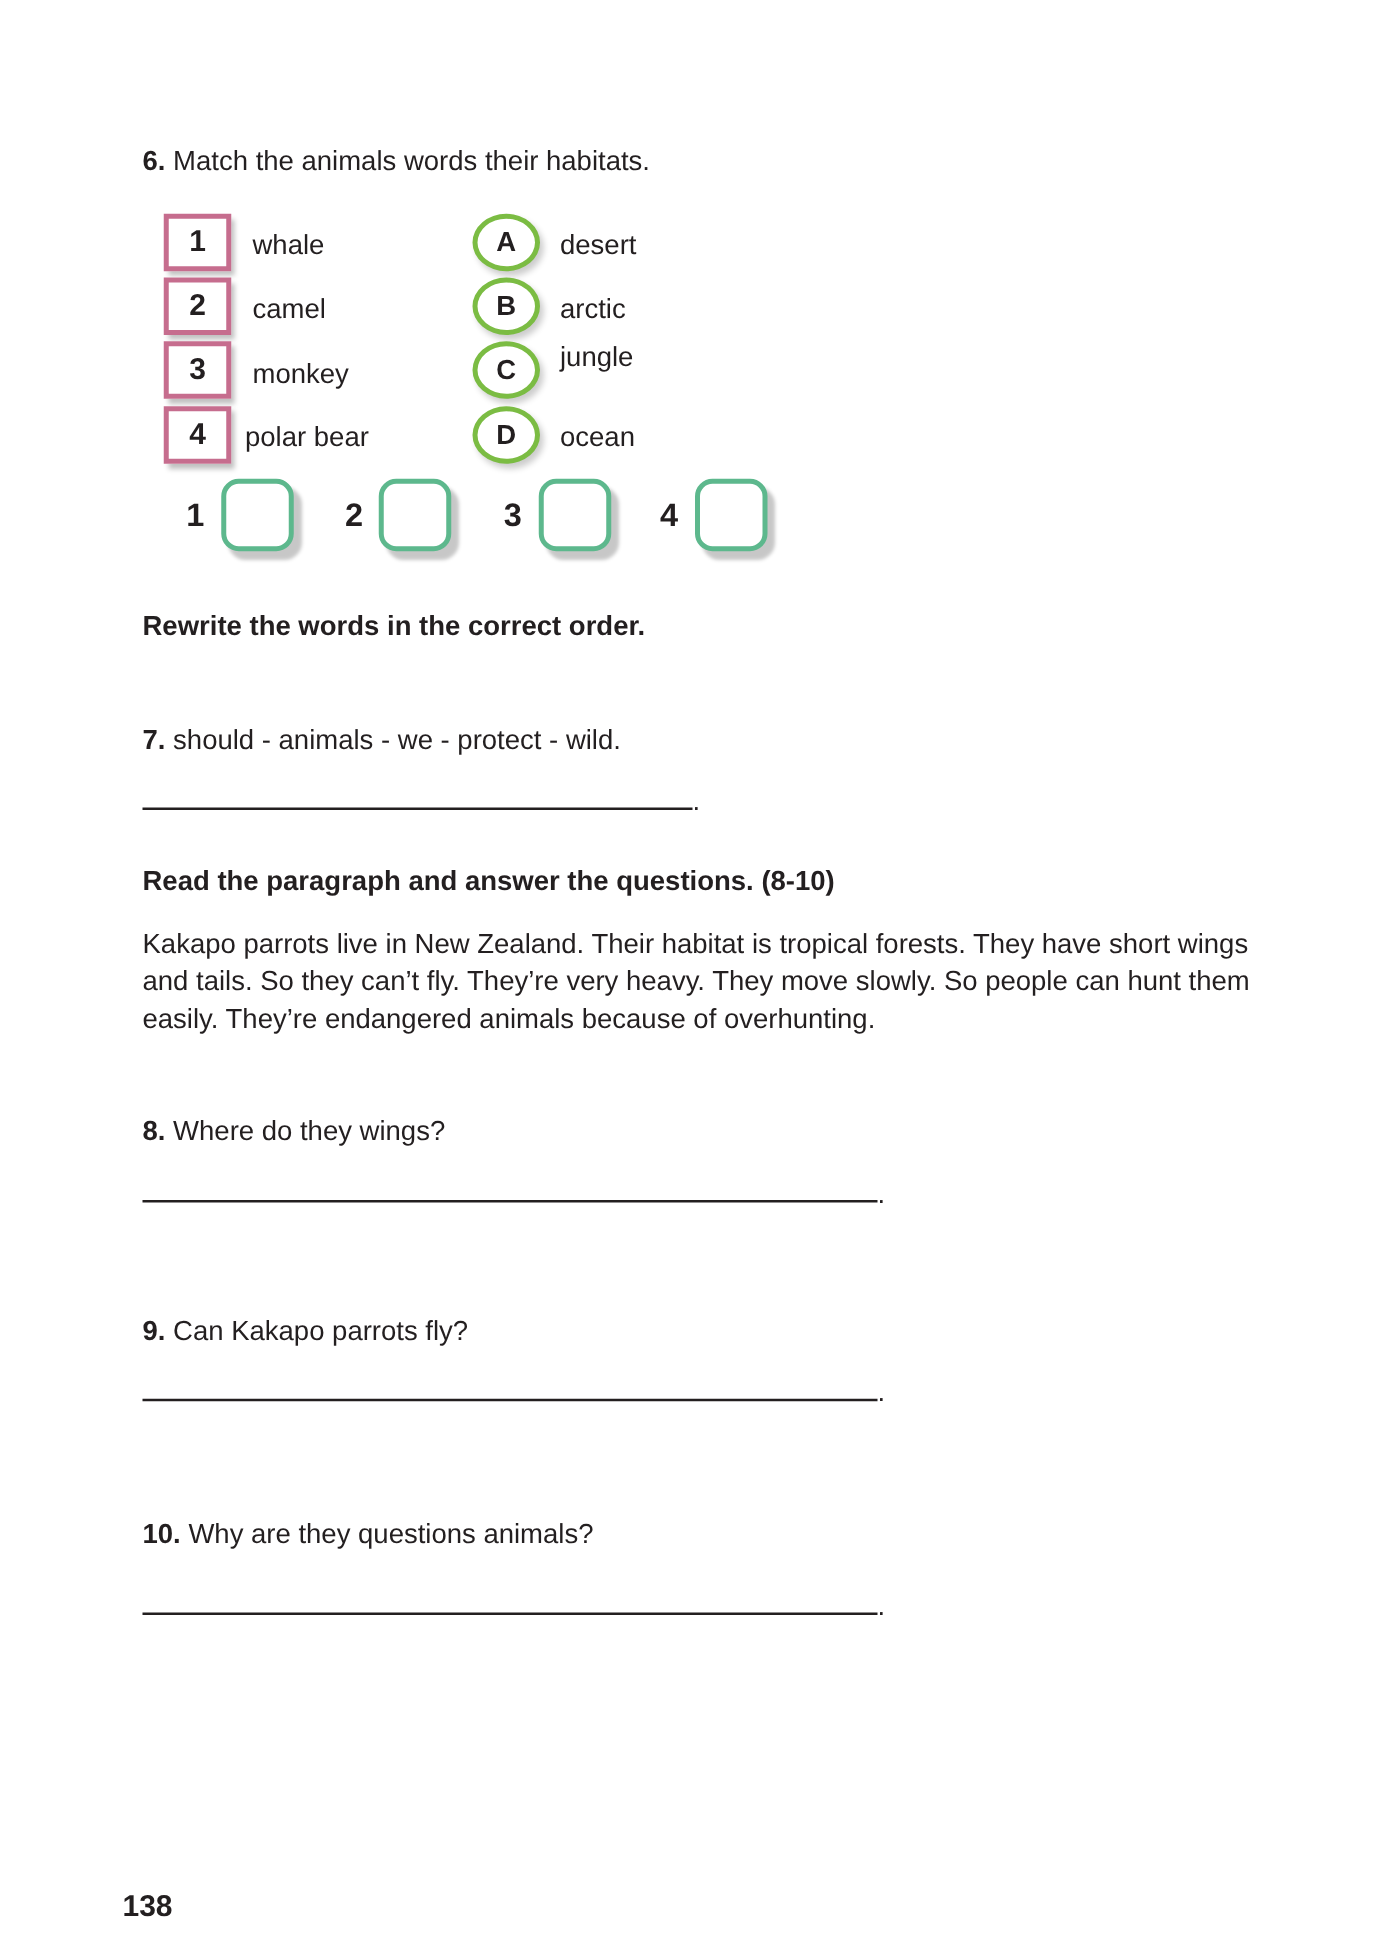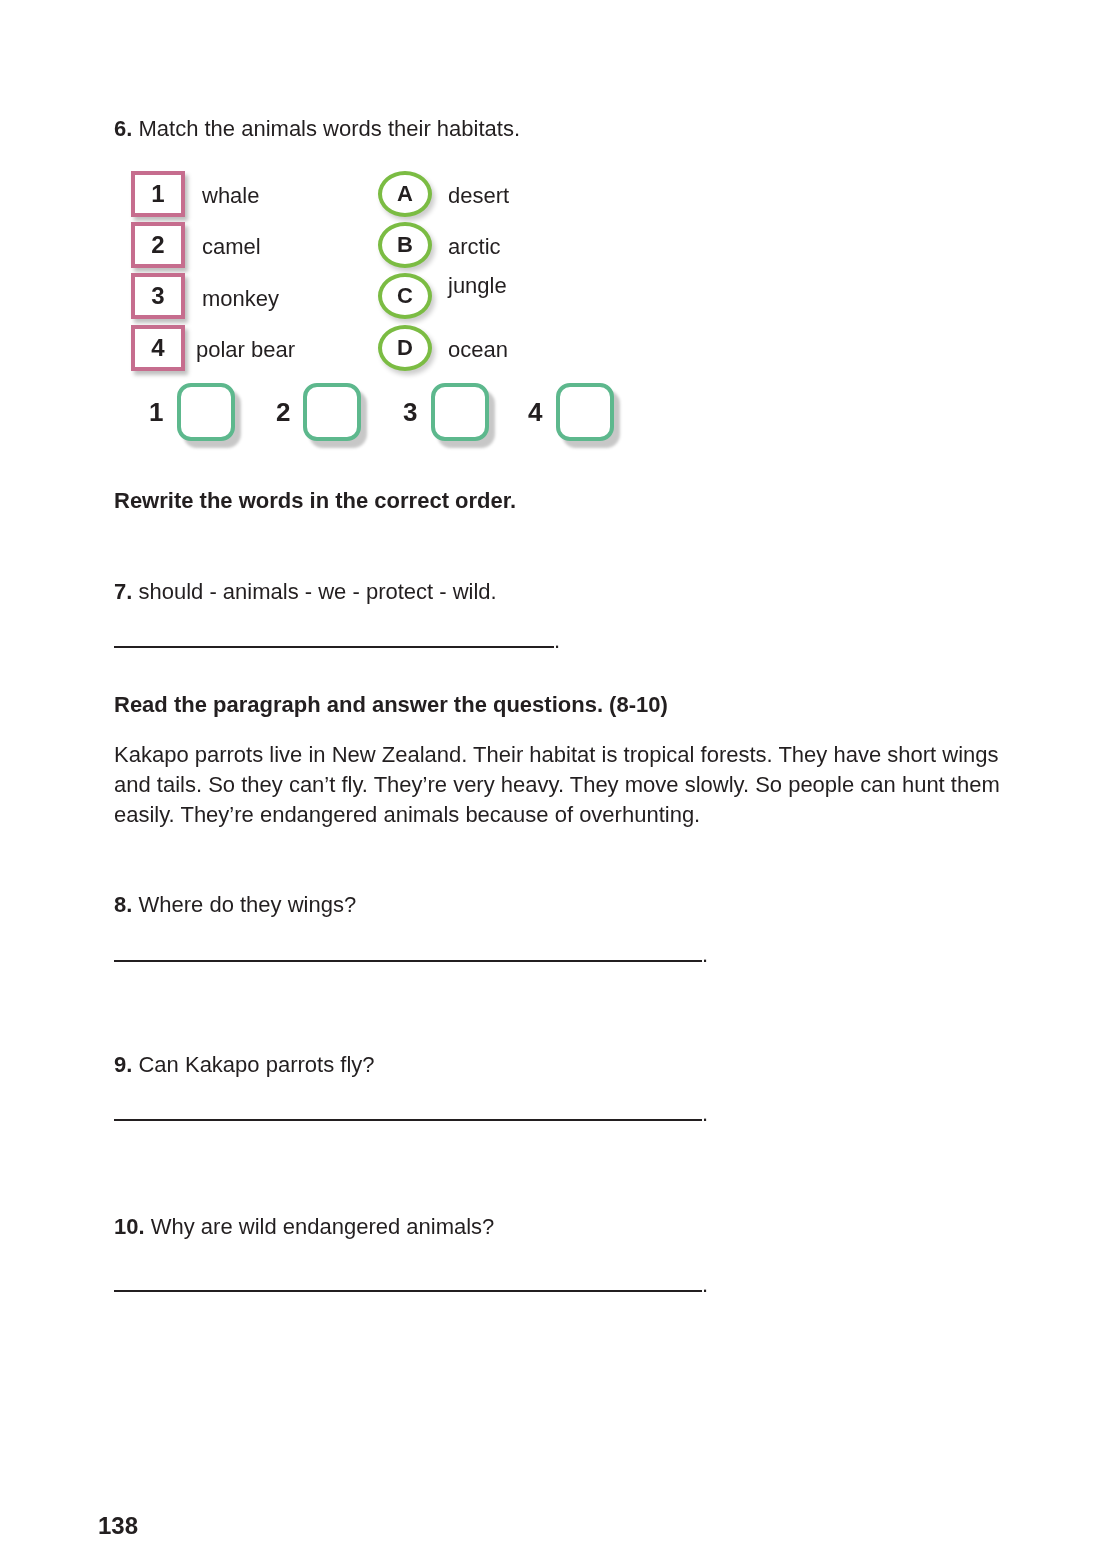--- a/index.html
+++ b/index.html
@@ -96,18 +96,18 @@
 
 <div class="abs q-text" style="left:114px; top:1052px;">
   <b>9.</b>
   <span>Can Kakapo parrots fly?</span>
 </div>
 <div class="abs answer-line" style="left:114px; top:1119px; width:588px;"></div>
 <div class="abs line-dot" style="left:702px; top:1103px;">.</div>
 
 <div class="abs q-text" style="left:114px; top:1214px;">
   <b>10.</b>
-  <span>Why are wild endangered animals?</span>
+  <span>Why are they questions animals?</span>
 </div>
 <div class="abs answer-line" style="left:114px; top:1290px; width:588px;"></div>
 <div class="abs line-dot" style="left:702px; top:1274px;">.</div>
 
 <div class="abs page-number" style="left:98px; top:1476px;margin-top:36px;">138</div>
 
 </body></html>

